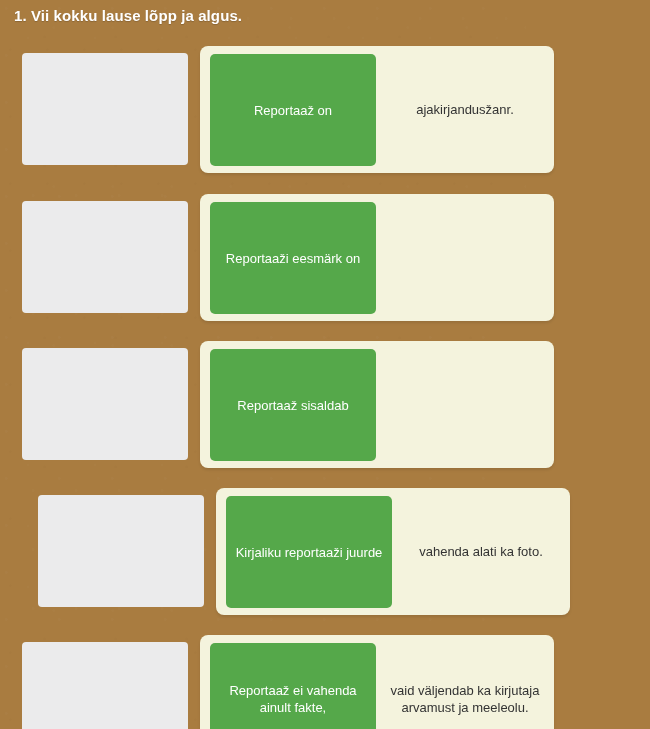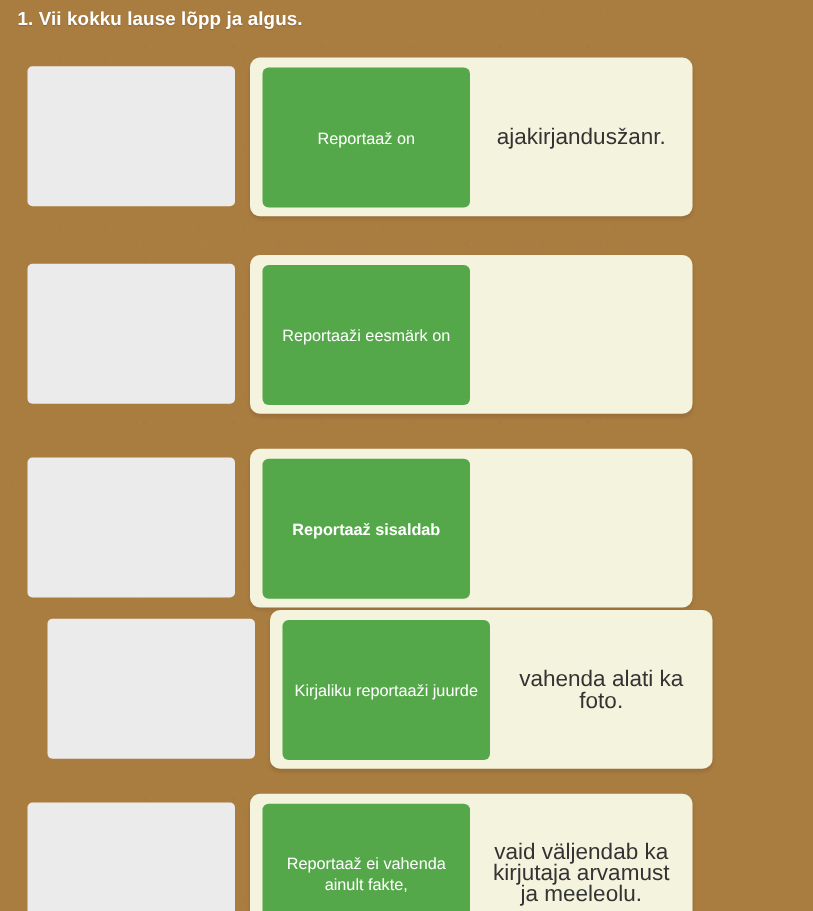--- a/index.html
+++ b/index.html
@@ -53,22 +53,22 @@
   }
 
   
   .match-row {
     position: absolute;
     left: 0;
     width: 650px;
     height: 148px;
   }
   .match-row.r0 { top: 46px; }
-  .match-row.r1 { top: 204px; }
-  .match-row.r2 { top: 359px; font-weight: bold; }
+  .match-row.r1 { top: 194px; }
+  .match-row.r2 { top: 341px; }
   .match-row.r3 { top: 488px; margin-left: 16px; }
   .match-row.r4 { top: 635px; }
 
   
   .drop-slot {
     position: absolute;
     left: 22px;
     top: 7px;
     width: 166px;
     height: 112px;
@@ -104,21 +104,21 @@
     align-items: center;
     justify-content: center;
     text-align: center;
     padding: 4px 8px;
   }
 
   .clause-end {
     flex: 1;
     height: 127px;
     color: #333333;
-    font-size: 18px;
+    font-size: 13px;
     line-height: 17px;
     display: flex;
     align-items: center;
     justify-content: center;
     text-align: center;
     padding: 22px 12px;
   }
 </style>
 </head>
 <body>

